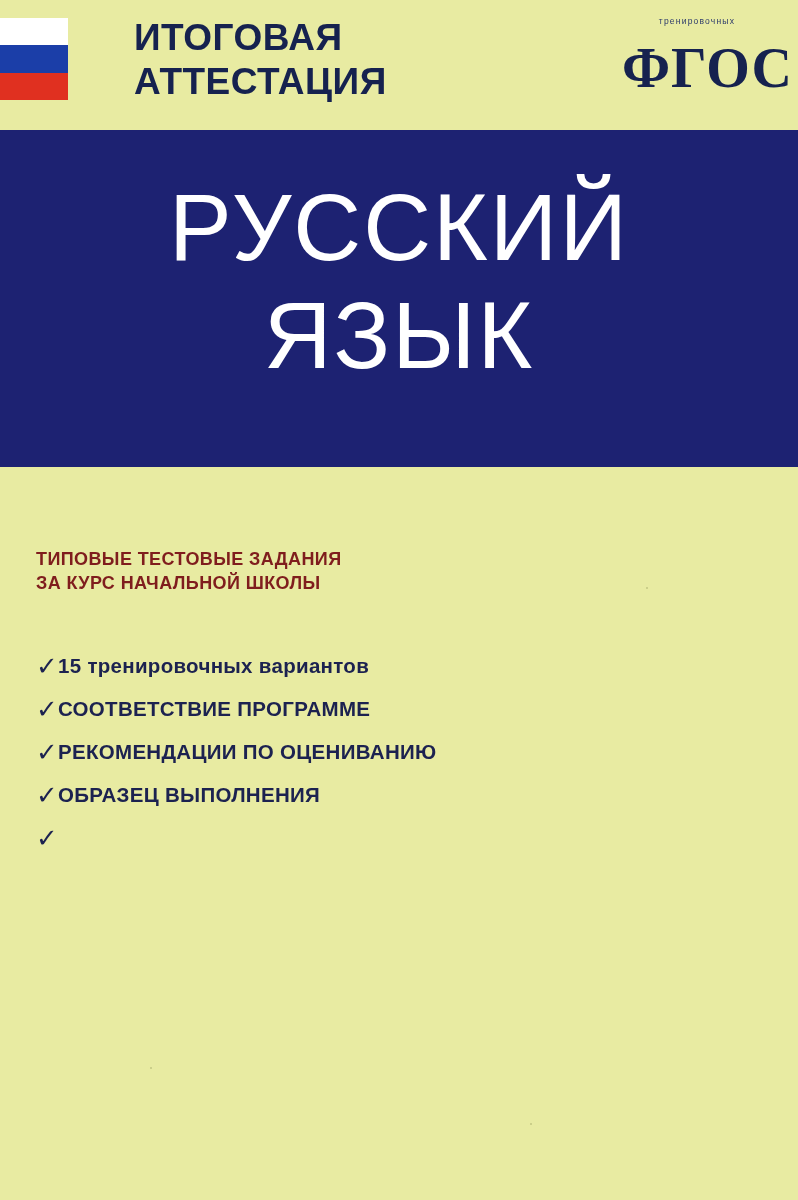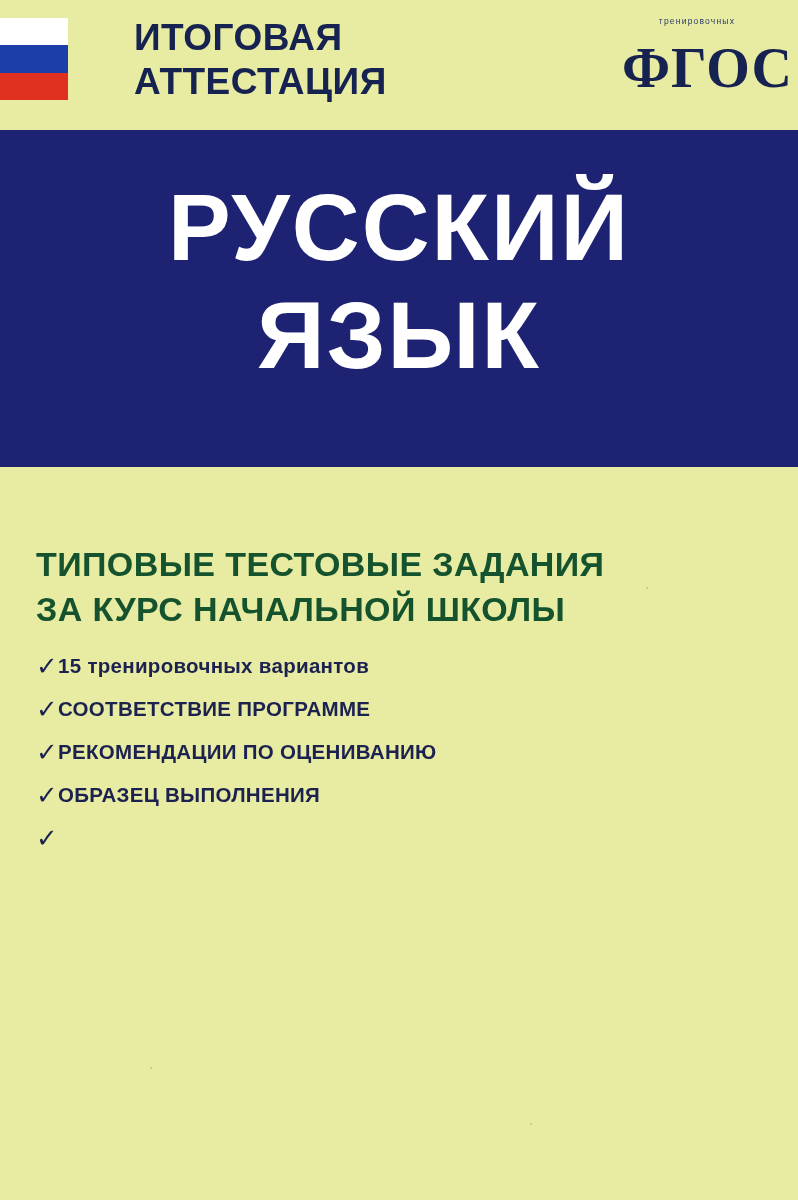--- a/index.html
+++ b/index.html
@@ -99,44 +99,44 @@
     height: 337px;
     background: #1d2272;
   }
   .blue-title {
     position: absolute;
     left: 0;
     top: 44px;
     width: 798px;
     text-align: center;
     color: #ffffff;
-    font-weight: bold;
+    font-weight: normal;
     font-size: 94px;
     line-height: 1.15;
     letter-spacing: 2px;
     text-transform: uppercase;
   }
 
   
   .lower {
     position: absolute;
     left: 0;
     top: 467px;
     width: 798px;
     height: 733px;
     background: #e8eba2;
   }
   .subtitle {
     position: absolute;
     left: 36px;
-    top: 75px;
+    top: 81px;
     width: 700px;
-    color: #14532d;
-    font-weight: bold;
-    font-size: 34px;
+    color: #7f1d1d;
+    font-weight: bold;
+    font-size: 18px;
     line-height: 1.33;
     letter-spacing: 0.4px;
     text-transform: uppercase;
   }
 
   .features {
     position: absolute;
     left: 36px;
     top: 188px;
     width: 700px;

